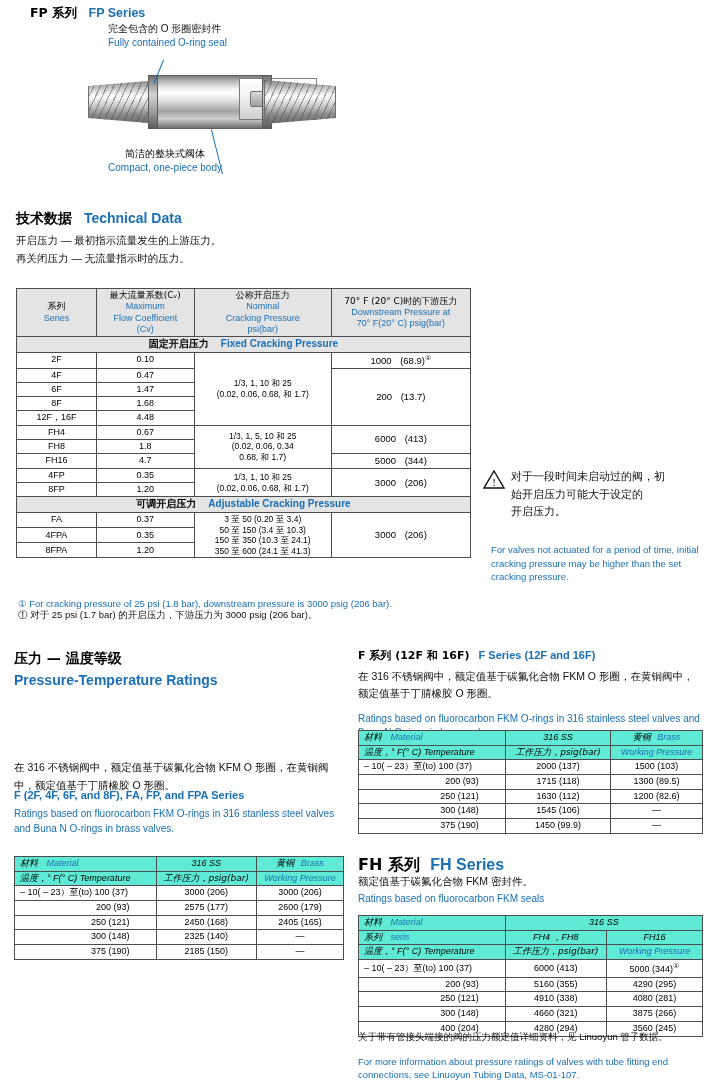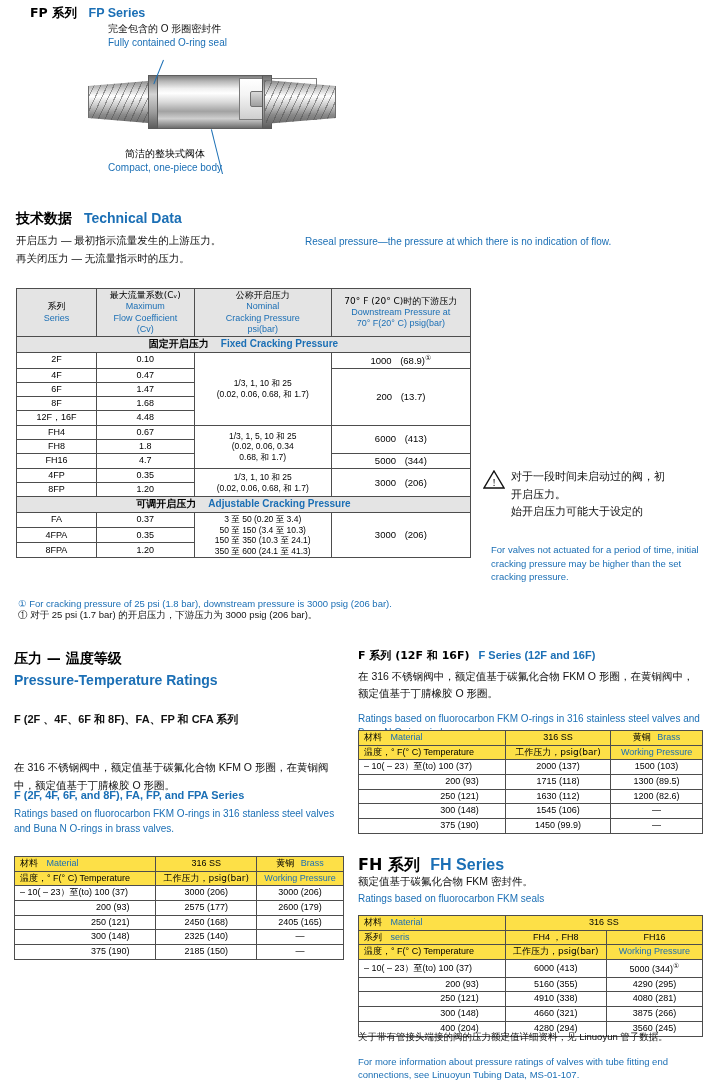--- a/index.html
+++ b/index.html
@@ -292,21 +292,21 @@
     font-size: 9px;
   }
   .rt td, .rt th {
     border: 1px solid #4d4d4d;
     padding: 1px 4px;
     text-align: center;
     vertical-align: middle;
     line-height: 1.3;
     font-weight: normal;
   }
-  .rt .hdr { background: #fde047; }
+  .rt .hdr { background: #5eead4; font-style: italic; }
   .rt .en { color: #1b6fb5; }
   .rt .lbl { text-align: left; padding-left: 5px; }
 
   #f-table { left: 358px; top: 730px; width: 345px; }
   #fp-table { left: 14px; top: 856px; width: 330px; }
   #fh-table { left: 358px; top: 915px; width: 345px; }
 
   #fh-title {
     position: absolute;
     left: 358px; top: 855px;
@@ -377,21 +377,20 @@
   <div id="tech-heading">
     <span class="cn">技术数据</span>
     <span class="en">Technical Data</span>
   </div>
 
   <div id="tech-desc-cn">
     <div>开启压力 — 最初指示流量发生的上游压力。</div>
     <div>再关闭压力 — 无流量指示时的压力。</div>
   </div>
   <div id="tech-desc-en">
-    <div style="margin-top:5px;">Reseal pressure—the pressure at which there is no indication of flow.</div>
   </div>
 
   <table id="tech-table">
     <thead>
       <tr>
         <th style="width:78px;">
           <div class="cn">系列</div>
           <div class="en">Series</div>
         </th>
         <th style="width:96px;">
@@ -529,34 +528,33 @@
 
   <div id="warning-block">
     <div id="warning-cn">
       <div id="warn-icon">
         <svg width="22" height="19" viewBox="0 0 22 19">
           <polygon points="11,1 21,18 1,18" fill="none" stroke="#111" stroke-width="1.4"></polygon>
           <text x="11" y="15.5" font-size="11" text-anchor="middle" fill="#111" font-family="Liberation Serif, serif">!</text>
         </svg>
       </div>
       <div>对于一段时间未启动过的阀，初</div>
+      <div>始开启压力可能大于设定的</div>
       <div>开启压力。</div>
-      <div>始开启压力可能大于设定的</div>
     </div>
     <div id="warning-en">For valves not actuated for a period of time, initial cracking pressure may be higher than the set cracking pressure.</div>
   </div>
 
   <div id="tbl-footnote-cn">① 对于 25 psi (1.7 bar) 的开启压力，下游压力为 3000 psig (206 bar)。</div>
   <div id="tbl-footnote-en">① For cracking pressure of 25 psi (1.8 bar), downstream pressure is 3000 psig (206 bar).</div>
 
   <div id="pt-heading">
     <span class="cn">压力 — 温度等级</span>
     <span class="en">Pressure-Temperature Ratings</span>
   </div>
-  <div id="pt-left-cn-title">F (2F 、4F、6F 和 8F)、FA、FP 和 CFA 系列</div>
   <div id="pt-left-cn-body">在 316 不锈钢阀中，额定值基于碳氟化合物 KFM O 形圈，在黄铜阀中，额定值基于丁腈橡胶 O 形圈。</div>
   <div id="pt-left-en-title">F (2F, 4F, 6F, and 8F), FA, FP, and FPA Series</div>
   <div id="pt-left-en-body">Ratings based on fluorocarbon FKM O-rings in 316 stanless steel valves and Buna N O-rings in brass valves.</div>
 
   <div id="f-series-title">
     <span class="cn">F 系列 (12F 和 16F)</span>
     <span class="en">F Series (12F and 16F)</span>
   </div>
   <div id="f-series-cn">在 316 不锈钢阀中，额定值基于碳氟化合物 FKM O 形圈，在黄铜阀中，额定值基于丁腈橡胶 O 形圈。</div>
   <div id="f-series-en">Ratings based on fluorocarbon FKM O-rings in 316 stainless steel valves and Buna N O-rings in brass valves.</div>

